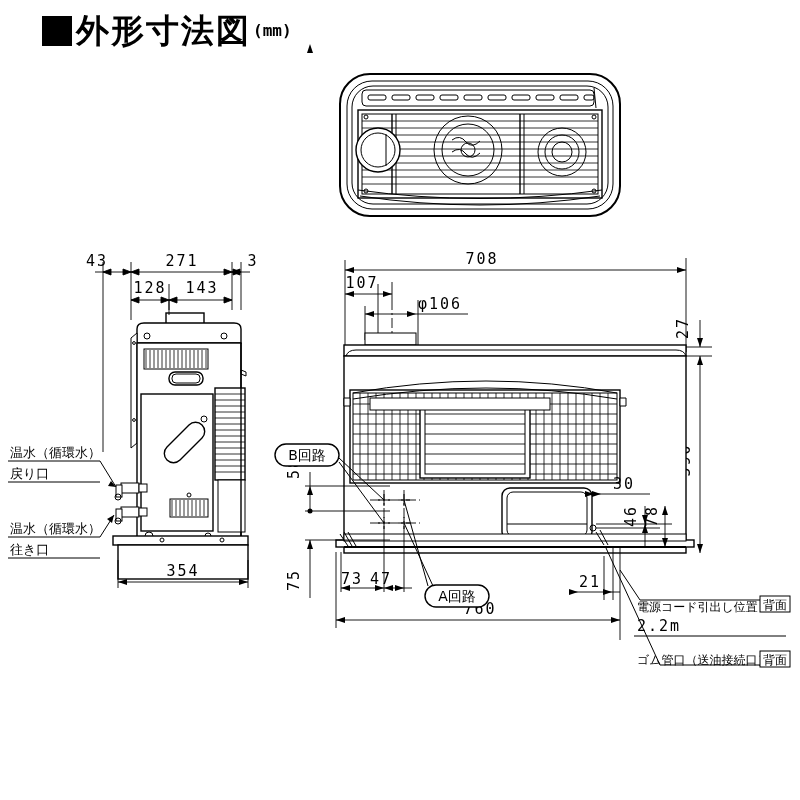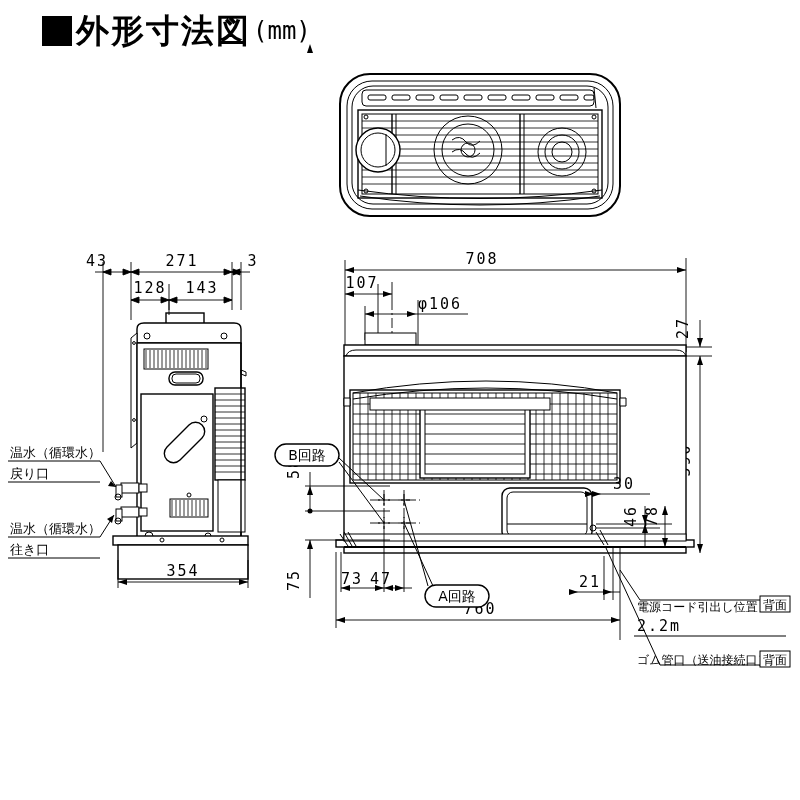--- a/index.html
+++ b/index.html
@@ -16,21 +16,21 @@
   }
   .ttl .sq{
     width:30px;height:30px;background:#000;display:inline-block;margin-right:4px;
   }
   .ttl .jp{
     font-family:"DejaVu Sans","Liberation Sans",sans-serif;
     font-size:33px;font-weight:bold;letter-spacing:2px;line-height:1;
   }
   .ttl .mm{
     font-family:"DejaVu Sans Mono","Liberation Mono",monospace;
-    font-size:24px;font-weight:normal;line-height:1;margin-left:2px;
+    font-size:16px;font-weight:bold;line-height:1;margin-left:2px;
   }
   text{font-family:"DejaVu Sans","Liberation Sans",sans-serif;}
   .dim{font-family:"DejaVu Sans Mono","Liberation Mono",monospace;font-size:15px;letter-spacing:2px;fill:#000;}
   .jpt{font-family:"DejaVu Sans","Liberation Sans",sans-serif;font-size:13px;fill:#000;}
   .jpt2{font-family:"DejaVu Sans","Liberation Sans",sans-serif;font-size:12px;fill:#000;}
   .bal{font-family:"DejaVu Sans","Liberation Sans",sans-serif;font-size:14px;fill:#000;}
   .ln{stroke:#000;fill:none;}
   .thin{stroke-width:1;}
   .med{stroke-width:1.4;}
   .thick{stroke-width:2;}

